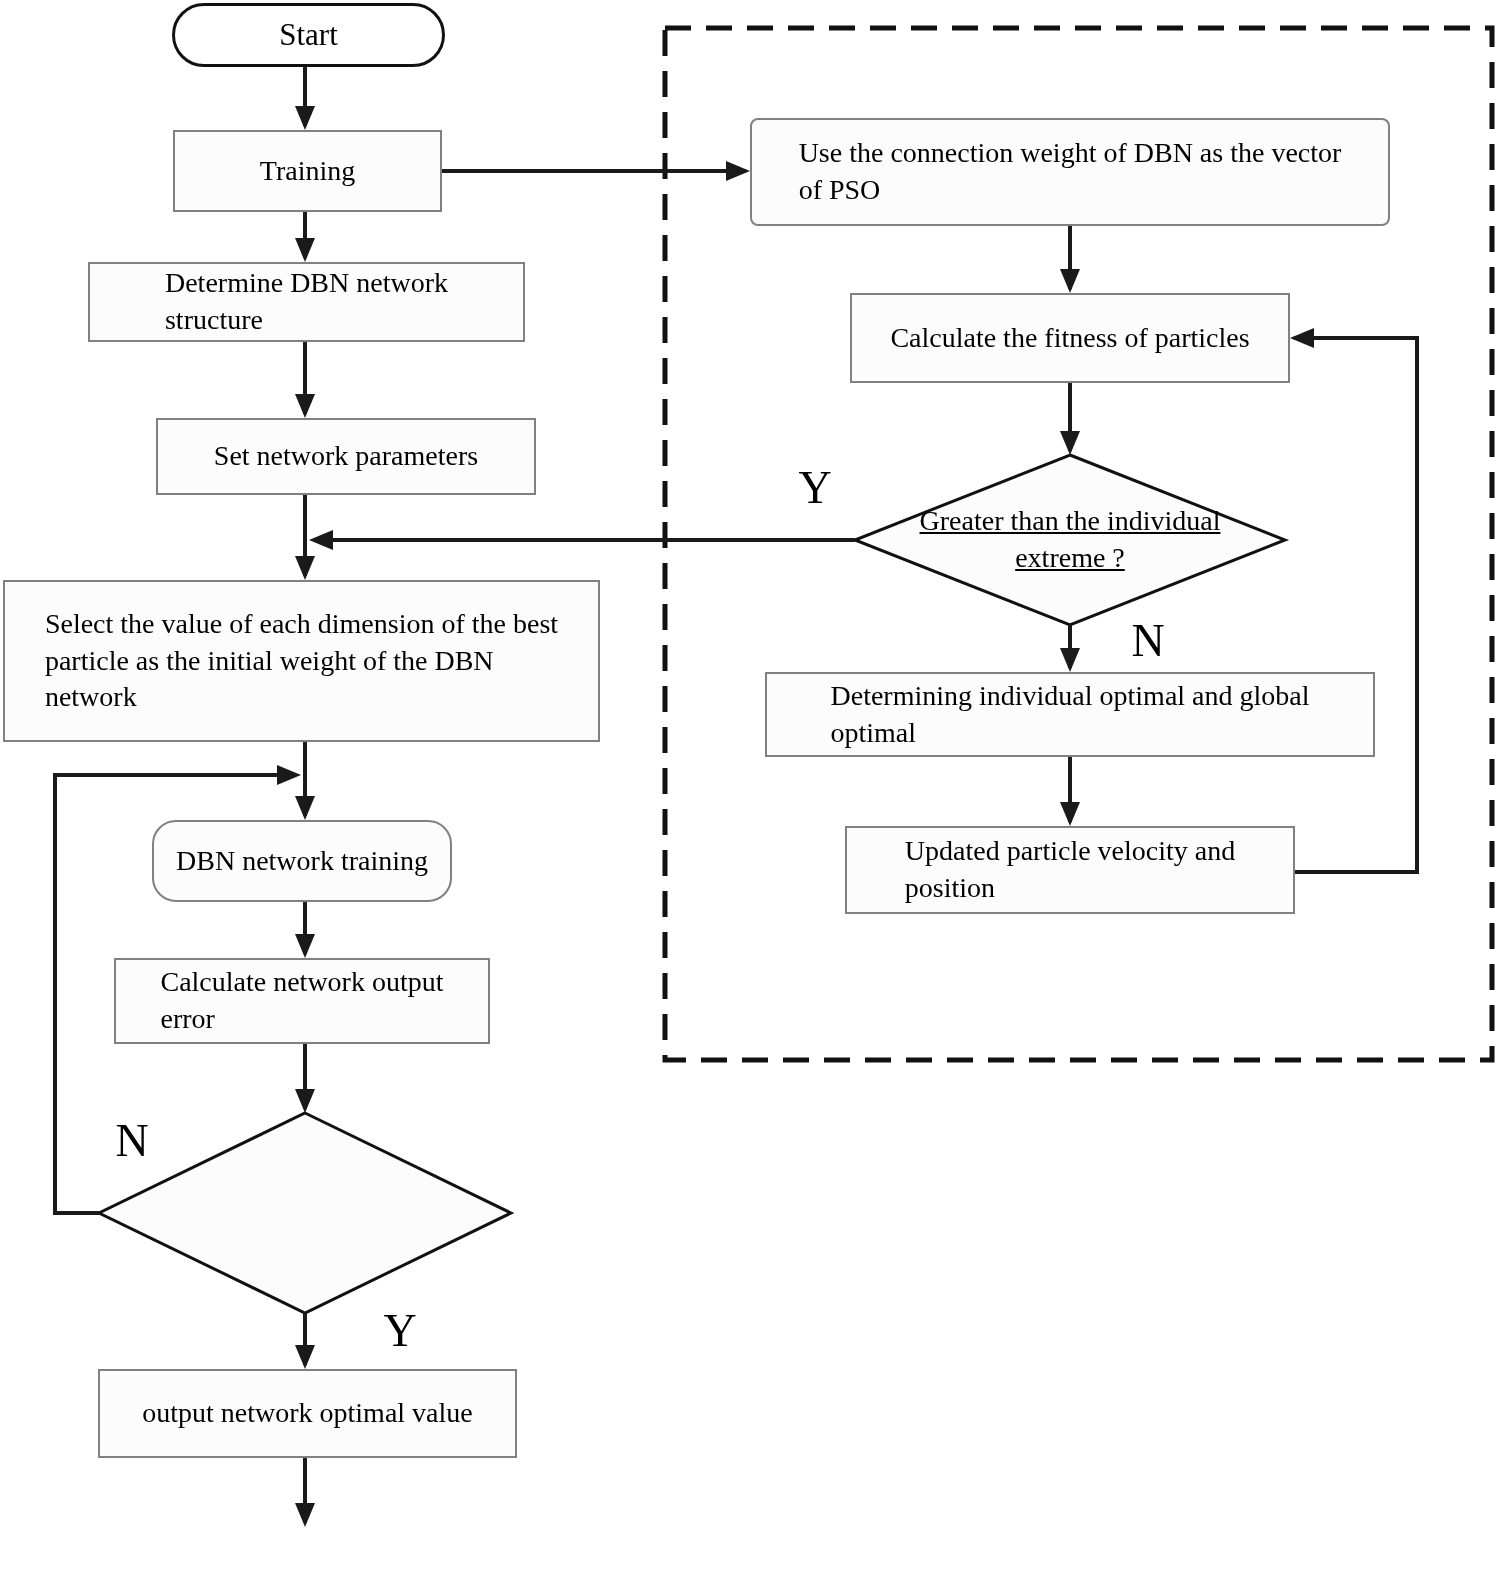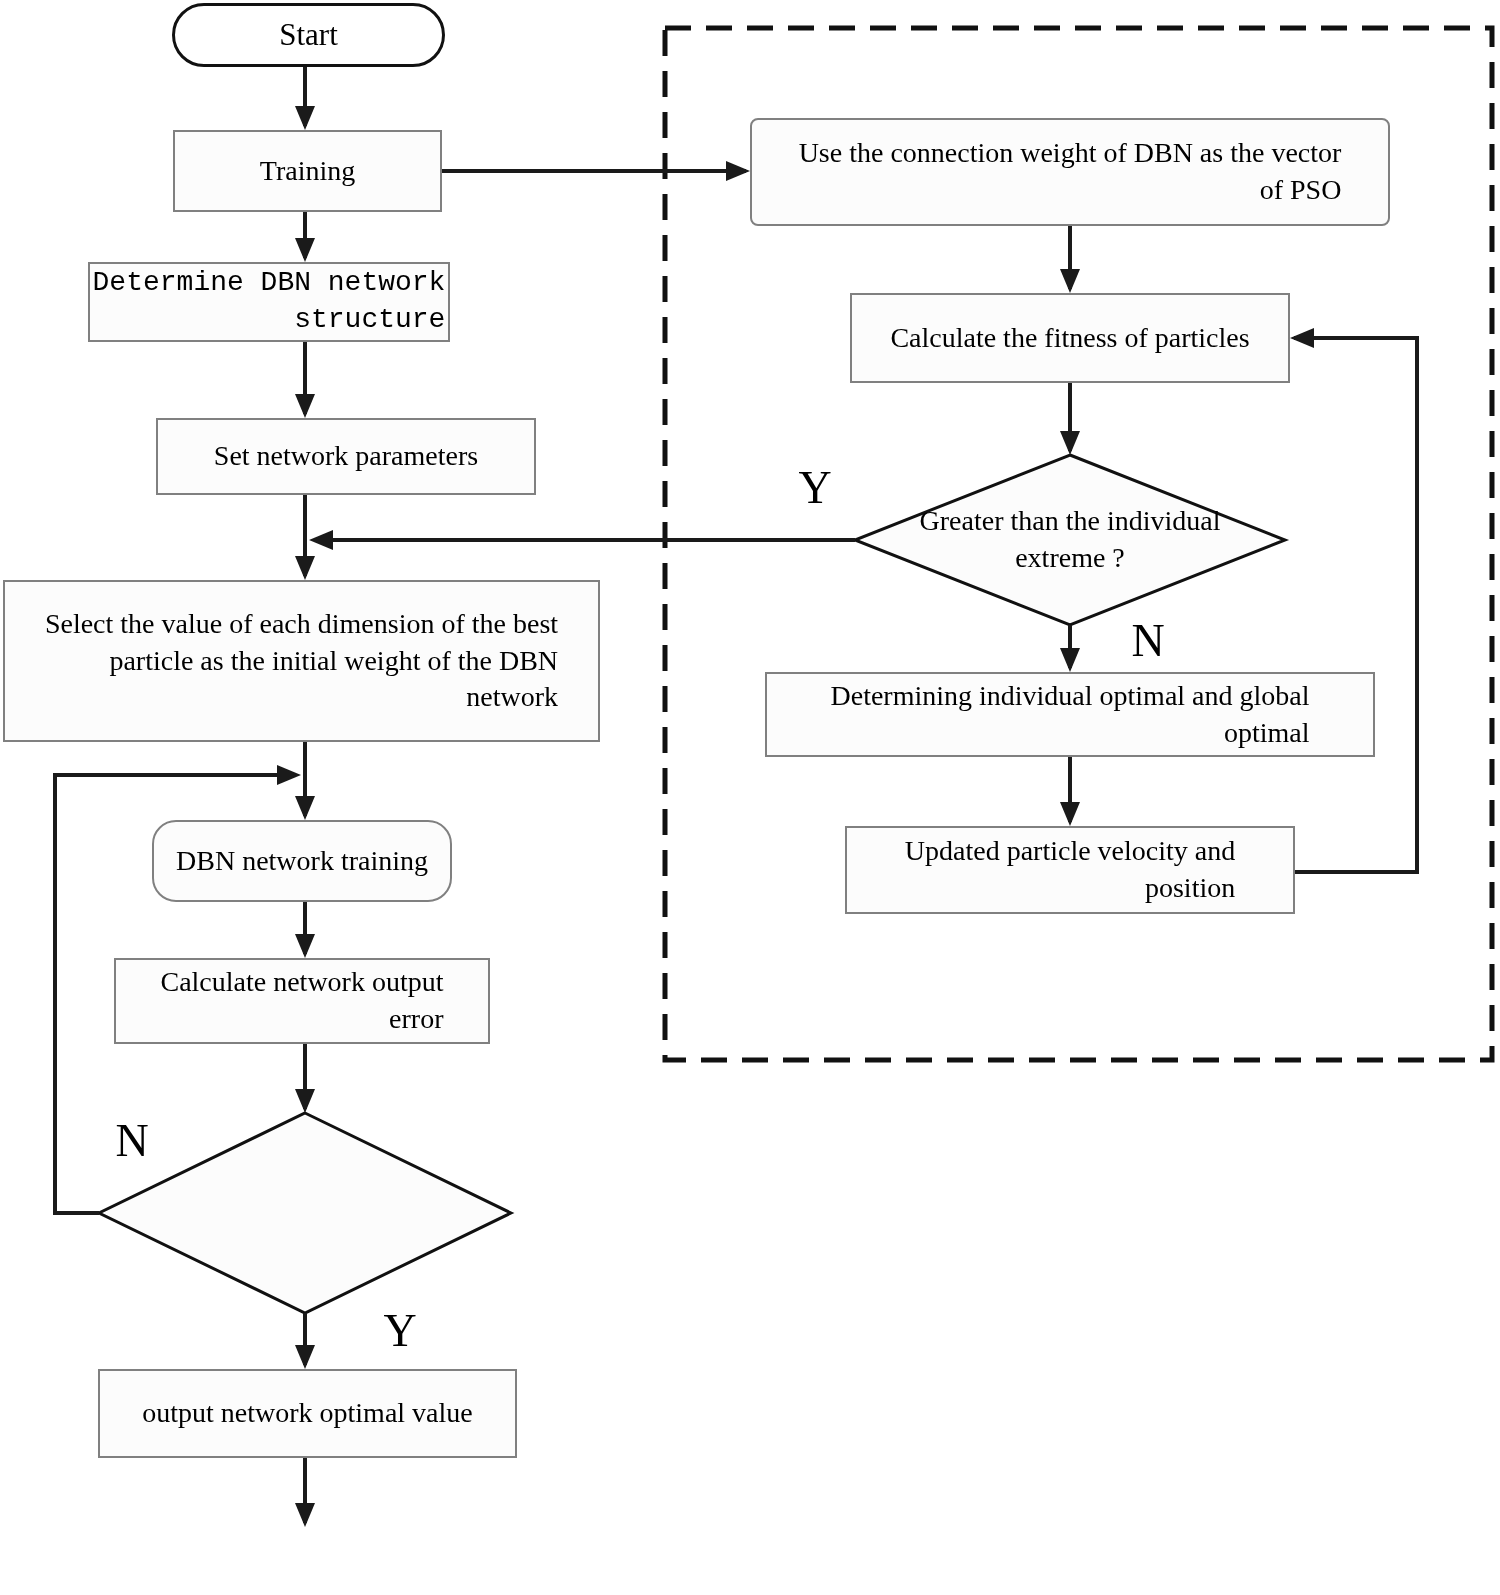--- a/index.html
+++ b/index.html
@@ -11,21 +11,21 @@
     font-family: "Liberation Serif", serif;
     color: #000000;
     overflow: hidden;
   }
   .stage svg { position: absolute; left: 0; top: 0; }
   .node {
     position: absolute;
     display: flex;
     align-items: center;
     justify-content: center;
-    text-align: right;
+    text-align: left;
     box-sizing: border-box;
     background: #fcfcfc;
     border: 2px solid #808080;
     font-size: 28px;
     line-height: 1.32;
     white-space: pre-line;
     z-index: 2;
   }
   .terminator {
     border: 3px solid #111111;
@@ -38,20 +38,21 @@
     display: flex;
     align-items: center;
     justify-content: center;
     text-align: center;
     background: transparent;
     border: none;
     font-size: 28px;
     line-height: 1.32;
     white-space: pre-line;
     z-index: 2;
+    text-decoration: underline;
   }
   .branch-label {
     position: absolute;
     width: 56px;
     height: 58px;
     display: flex;
     align-items: center;
     justify-content: center;
     font-size: 46px;
     background: transparent;
@@ -142,21 +143,21 @@
     <g>
       <polyline class="edge" points="1295,872 1417,872 1417,338 1294,338"></polyline>
       <polygon class="head" points="1290,338 1314,328 1314,348"></polygon>
     </g>
   </svg>
 
   <div class="node terminator" style="left:172px; top:3px; width:273px; height:64px;">Start</div>
 
   <div class="node" style="left:173px; top:130px; width:269px; height:82px;">Training</div>
 
-  <div class="node" style="left:88px; top:262px; width:362px; height:80px;font-family:Liberation Mono, monospace;">Determine DBN network
+  <div class="node" style="left:88px; top:262px; width:437px; height:80px;">Determine DBN network
 structure</div>
 
   <div class="node" style="left:116px; top:418px; width:380px; height:77px;margin-left:40px;">Set network parameters</div>
 
   <div class="node" style="left:3px; top:580px; width:597px; height:162px;">Select the value of each dimension of the best
 particle as the initial weight of the DBN
 network</div>
 
   <div class="node" style="left:152px; top:820px; width:300px; height:82px;border-radius:24px;">DBN network training</div>
 

